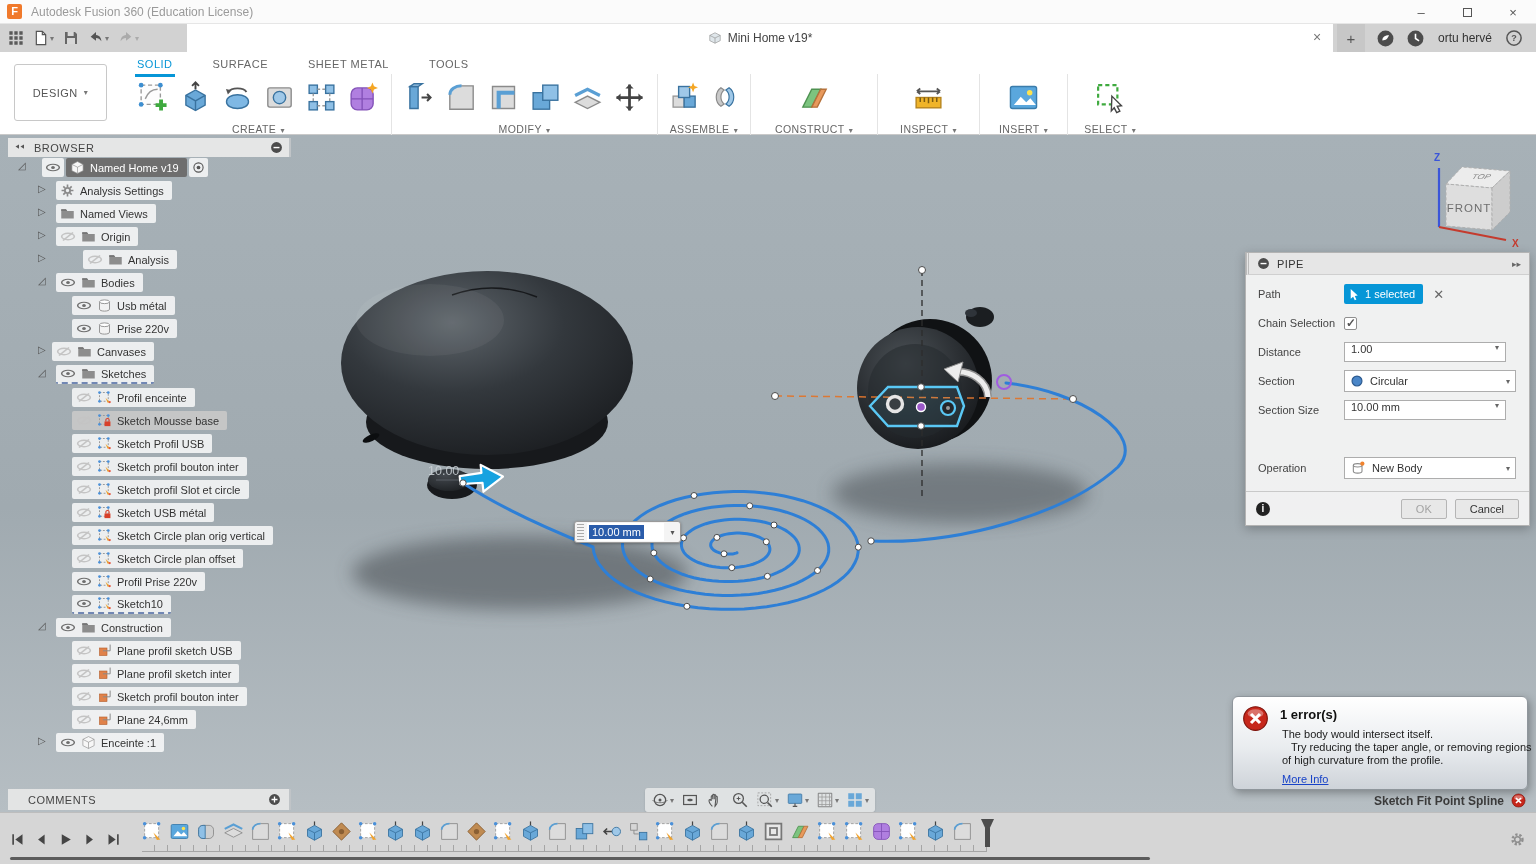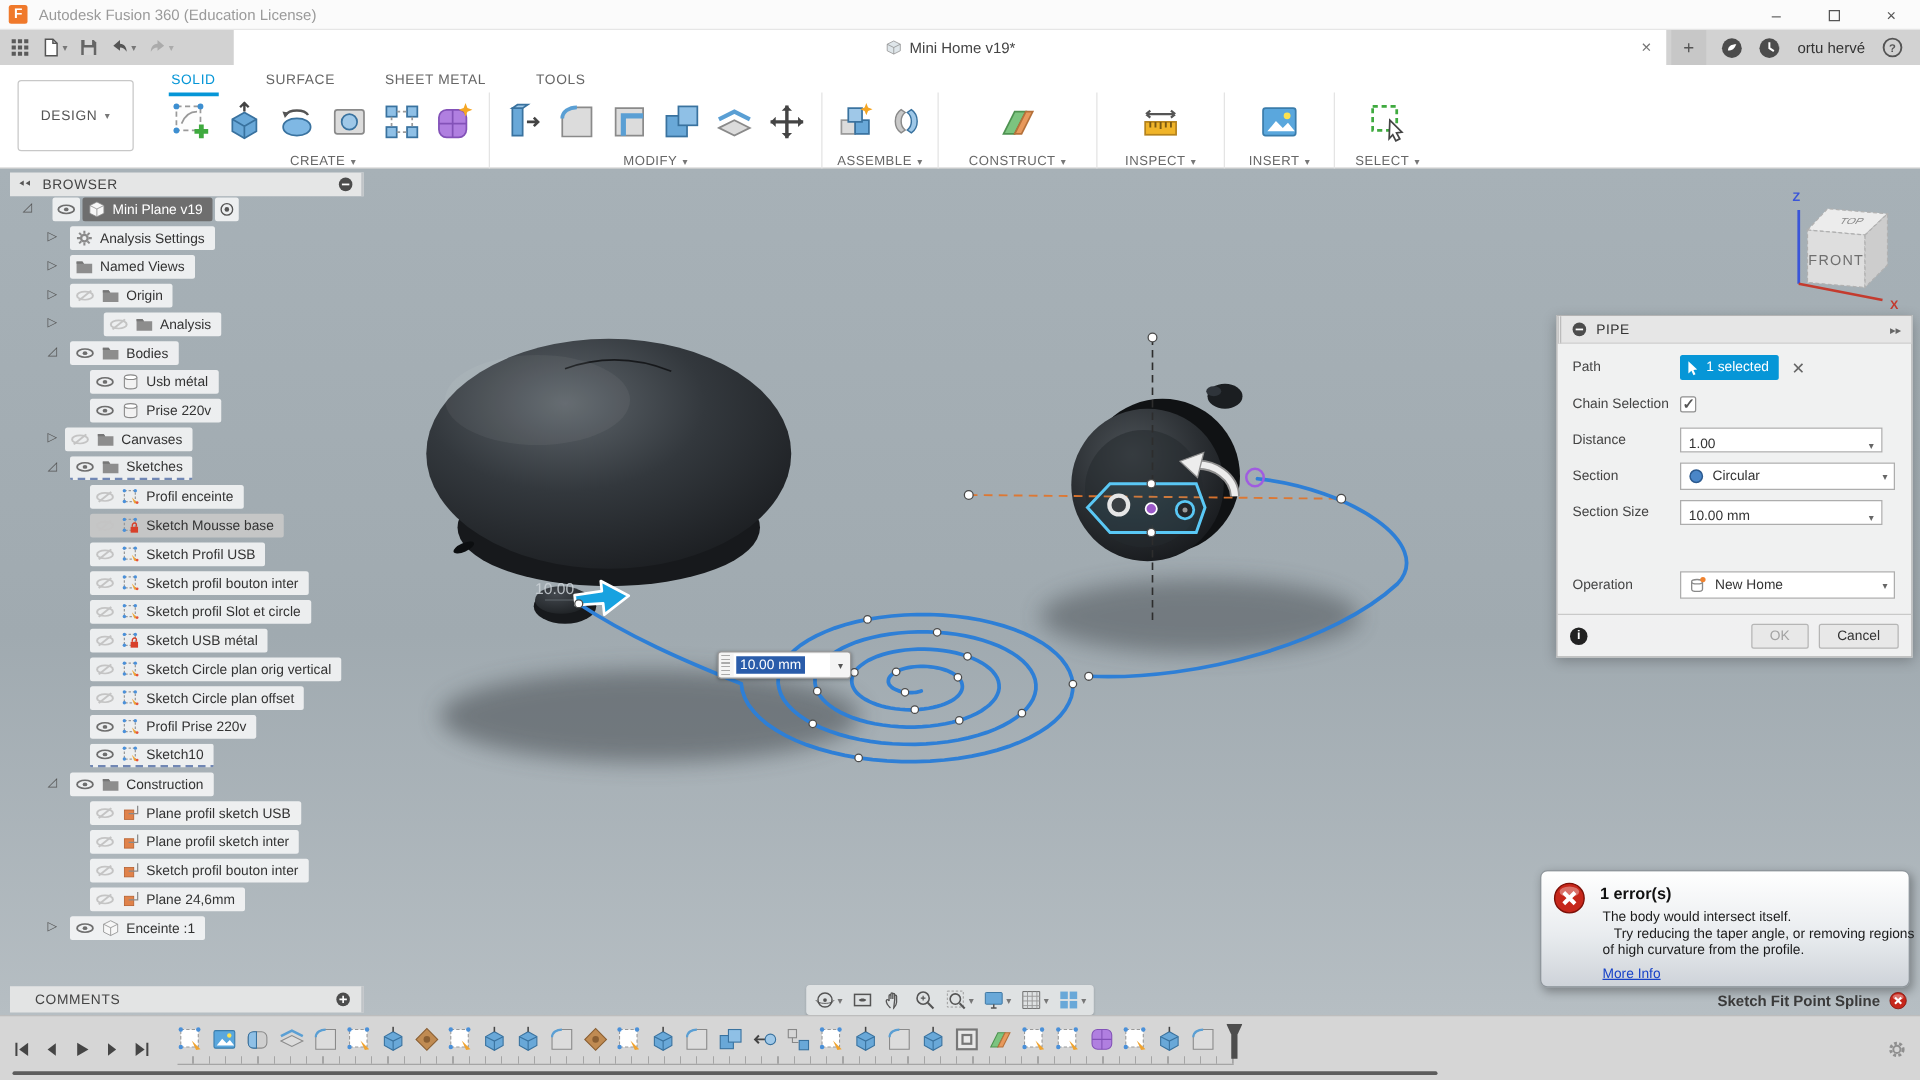--- a/index.html
+++ b/index.html
@@ -57,21 +57,21 @@
 .tlabel{font-size:11px;white-space:nowrap}
 
 #viewcube{position:absolute;left:1424px;top:13px;width:112px;height:102px}
 
 #pipe-dialog{position:absolute;left:1245px;top:117px;width:285px;height:274px;background:rgba(243,243,243,.97);border:1px solid #b3b3b3;box-shadow:0 3px 10px rgba(0,0,0,.25)}
 #pipe-header{height:22px;background:#e6e6e6;border-bottom:1px solid #cfcfcf;display:flex;align-items:center;padding:0 8px;gap:7px;border-left:3px double #bbb}
 #pipe-title{flex:1;font-size:11px;color:#333;letter-spacing:.4px}
 #pipe-expand{font-size:9px;color:#666}
 .prow{position:absolute;left:12px;right:10px;height:22px;display:flex;align-items:center}
 .plabel{width:86px;font-size:11px;color:#444}
-.pinput{height:20px;background:#fff;border:1px solid #adadad;display:flex;align-items:flex-end;padding:0 6px;font-size:11px;color:#333}
+.pinput{height:20px;background:#fff;border:1px solid #adadad;display:flex;align-items:flex-start;padding:0 6px;font-size:11px;color:#333}
 .pselect{height:22px;background:#fff;border:1px solid #adadad;display:flex;align-items:center;padding:0 5px;gap:6px;font-size:11px;color:#333}
 .dd{margin-left:auto;font-size:8px;color:#666;padding-left:6px}
 .cb{width:13px;height:13px;background:#fff;border:1px solid #8f8f8f;border-radius:2px;position:relative}
 .cb.checked::after{content:"✓";position:absolute;left:1px;top:-2px;font-size:12px;color:#555;font-weight:bold}
 #path-chip{height:20px;background:#0696d7;border-radius:2px;display:flex;align-items:center;gap:4px;padding:0 8px 0 4px;color:#fff;font-size:11px}
 #path-clear{margin-left:10px;color:#666;font-size:13px}
 #pipe-footer{position:absolute;left:0;right:0;bottom:0;height:34px;border-top:1px solid #c9c9c9;display:flex;align-items:center;padding:0 10px;gap:8px}
 .pbtnx{height:20px;padding:0 14px;background:#e8e8e8;border:1px solid #b5b5b5;border-radius:2px;font-size:11px;display:flex;align-items:center}
 .pbtnx.disabled{color:#a3a3a3}
 #info-ic{width:14px;height:14px;border-radius:50%;background:#222;color:#fff;font-size:10px;font-weight:bold;text-align:center;line-height:14px;margin-right:auto}
@@ -510,21 +510,21 @@
                   </svg>
                 </span>
               </span>
               <span class="chip sel">
                 <span class="ic" style="width: 15px; height: 15px;">
                   <svg viewBox="0 0 24 24" preserveAspectRatio="none">
                     <path d="M12 2.5L21 7v10l-9 4.5L3 17V7z" fill="#f7f7f7" stroke="#8a8a8a"></path>
                     <path d="M3 7l9 4.5L21 7M12 11.5v10" fill="none" stroke="#8a8a8a"></path>
                   </svg>
                 </span>
-                <span class="tlabel">Mini Plane v19</span>
+                <span class="tlabel">Named Home v19</span>
               </span>
               <span class="chip sq">
                 <span class="ic" style="width: 13px; height: 13px;">
                   <svg viewBox="0 0 24 24" preserveAspectRatio="none">
                     <circle cx="12" cy="12" r="8.5" fill="none" stroke="#555" stroke-width="2"></circle>
                     <circle cx="12" cy="12" r="3.4" fill="#555"></circle>
                   </svg>
                 </span>
               </span>
             </div>
@@ -1100,21 +1100,21 @@
       <div class="prow" style="top:204px">
         <span class="plabel">Operation</span>
         <span class="pselect" style="width:172px">
           <span class="ic" style="width:16px;height:16px">
               <svg viewBox="0 0 24 24" preserveAspectRatio="none">
                 <path d="M5 8v9c0 1.5 3 2.7 6.5 2.7S18 18.5 18 17V8" fill="#fff" stroke="#8a8a8a" stroke-width="1.6"></path>
                 <ellipse cx="11.5" cy="8" rx="6.5" ry="2.6" fill="#fff" stroke="#8a8a8a" stroke-width="1.6"></ellipse>
                 <circle cx="18.5" cy="5.5" r="3.2" fill="#f0832f"></circle>
               </svg>
             </span>
-          <span>New Home</span>
+          <span>New Body</span>
             <span class="dd">▾</span>
         </span>
       </div>
       <div id="pipe-footer">
         <span id="info-ic">i</span>
         <span class="pbtnx disabled">OK</span>
         <span class="pbtnx">Cancel</span>
       </div>
     </div>
 

